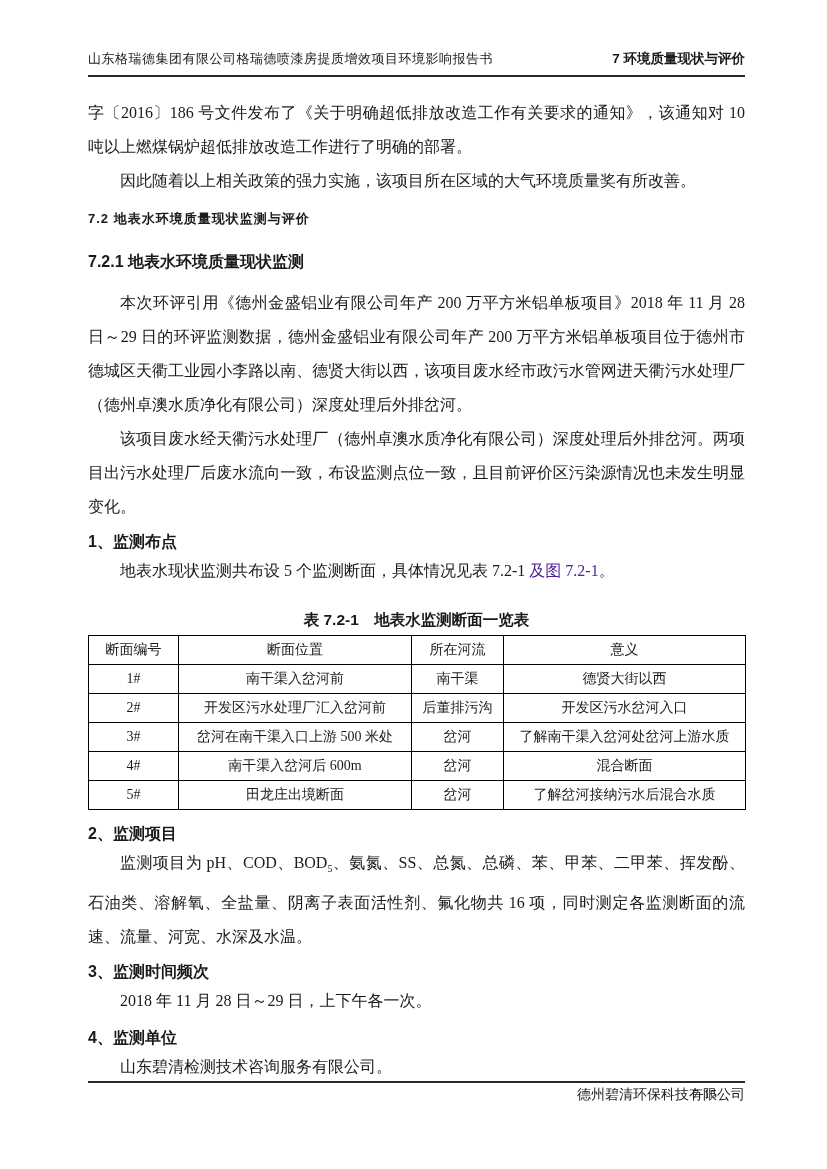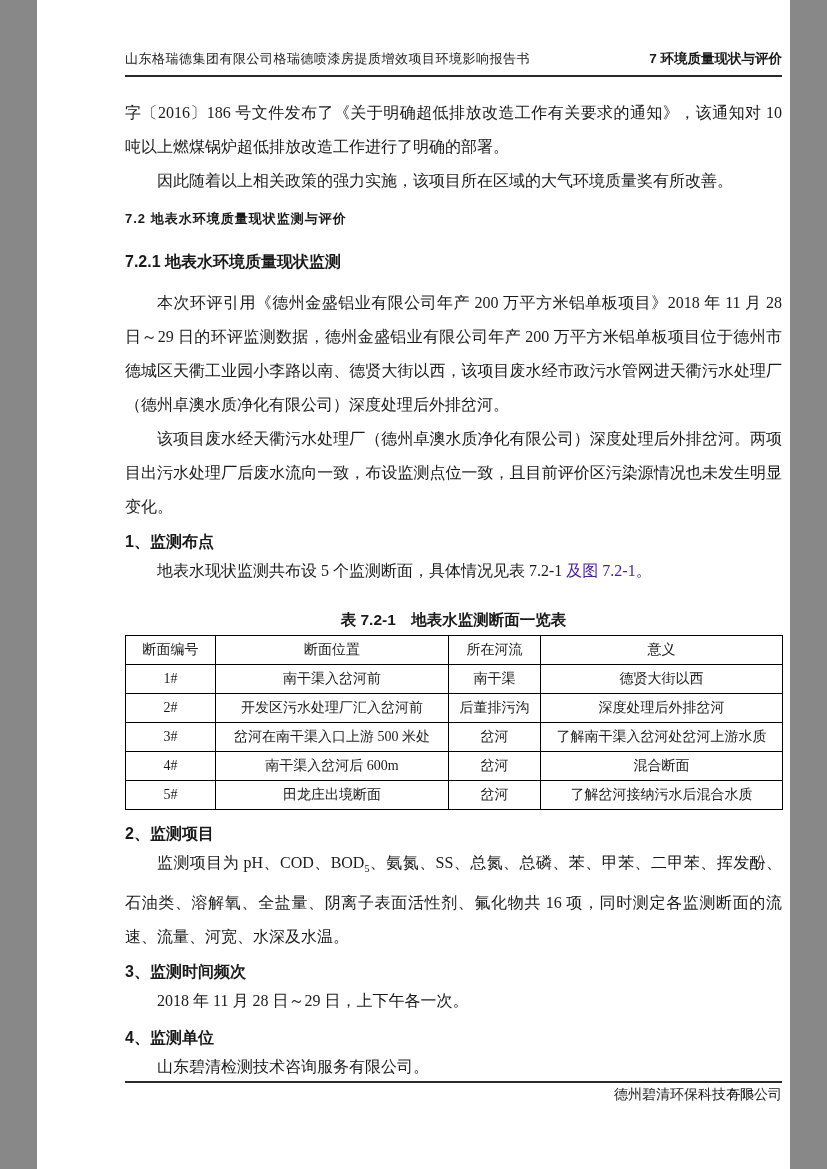--- a/index.html
+++ b/index.html
@@ -1,18 +1,18 @@
 <!DOCTYPE html>
 <html><head>
 <meta charset="utf-8">
 <style>
   html,body{margin:0;padding:0;background:#888;}
   .page{
     position:relative;
-    width:753px;height:1169px;
+    width:827px;height:1169px;
     background:#ffffff;
     font-family:"Liberation Serif","DejaVu Serif",serif;
     color:#1a1a1a;
     overflow:hidden;
     margin:0 auto;
   }
   
   .hdr{position:absolute;left:88px;width:657px;top:50px;}
   .hdr-row{display:flex;justify-content:space-between;align-items:flex-end;font-size:13px;}
   .hdr-left{letter-spacing:.5px;}
@@ -114,21 +114,21 @@
       <tr>
         <td>1#</td>
         <td>南干渠入岔河前</td>
         <td>南干渠</td>
         <td>德贤大街以西</td>
       </tr>
       <tr>
         <td>2#</td>
         <td>开发区污水处理厂汇入岔河前</td>
         <td>后董排污沟</td>
-        <td>深度处理后外排岔河</td>
+        <td>开发区污水岔河入口</td>
       </tr>
       <tr>
         <td>3#</td>
         <td>岔河在南干渠入口上游 500 米处</td>
         <td>岔河</td>
         <td>了解南干渠入岔河处岔河上游水质</td>
       </tr>
       <tr>
         <td>4#</td>
         <td>南干渠入岔河后 600m</td>

